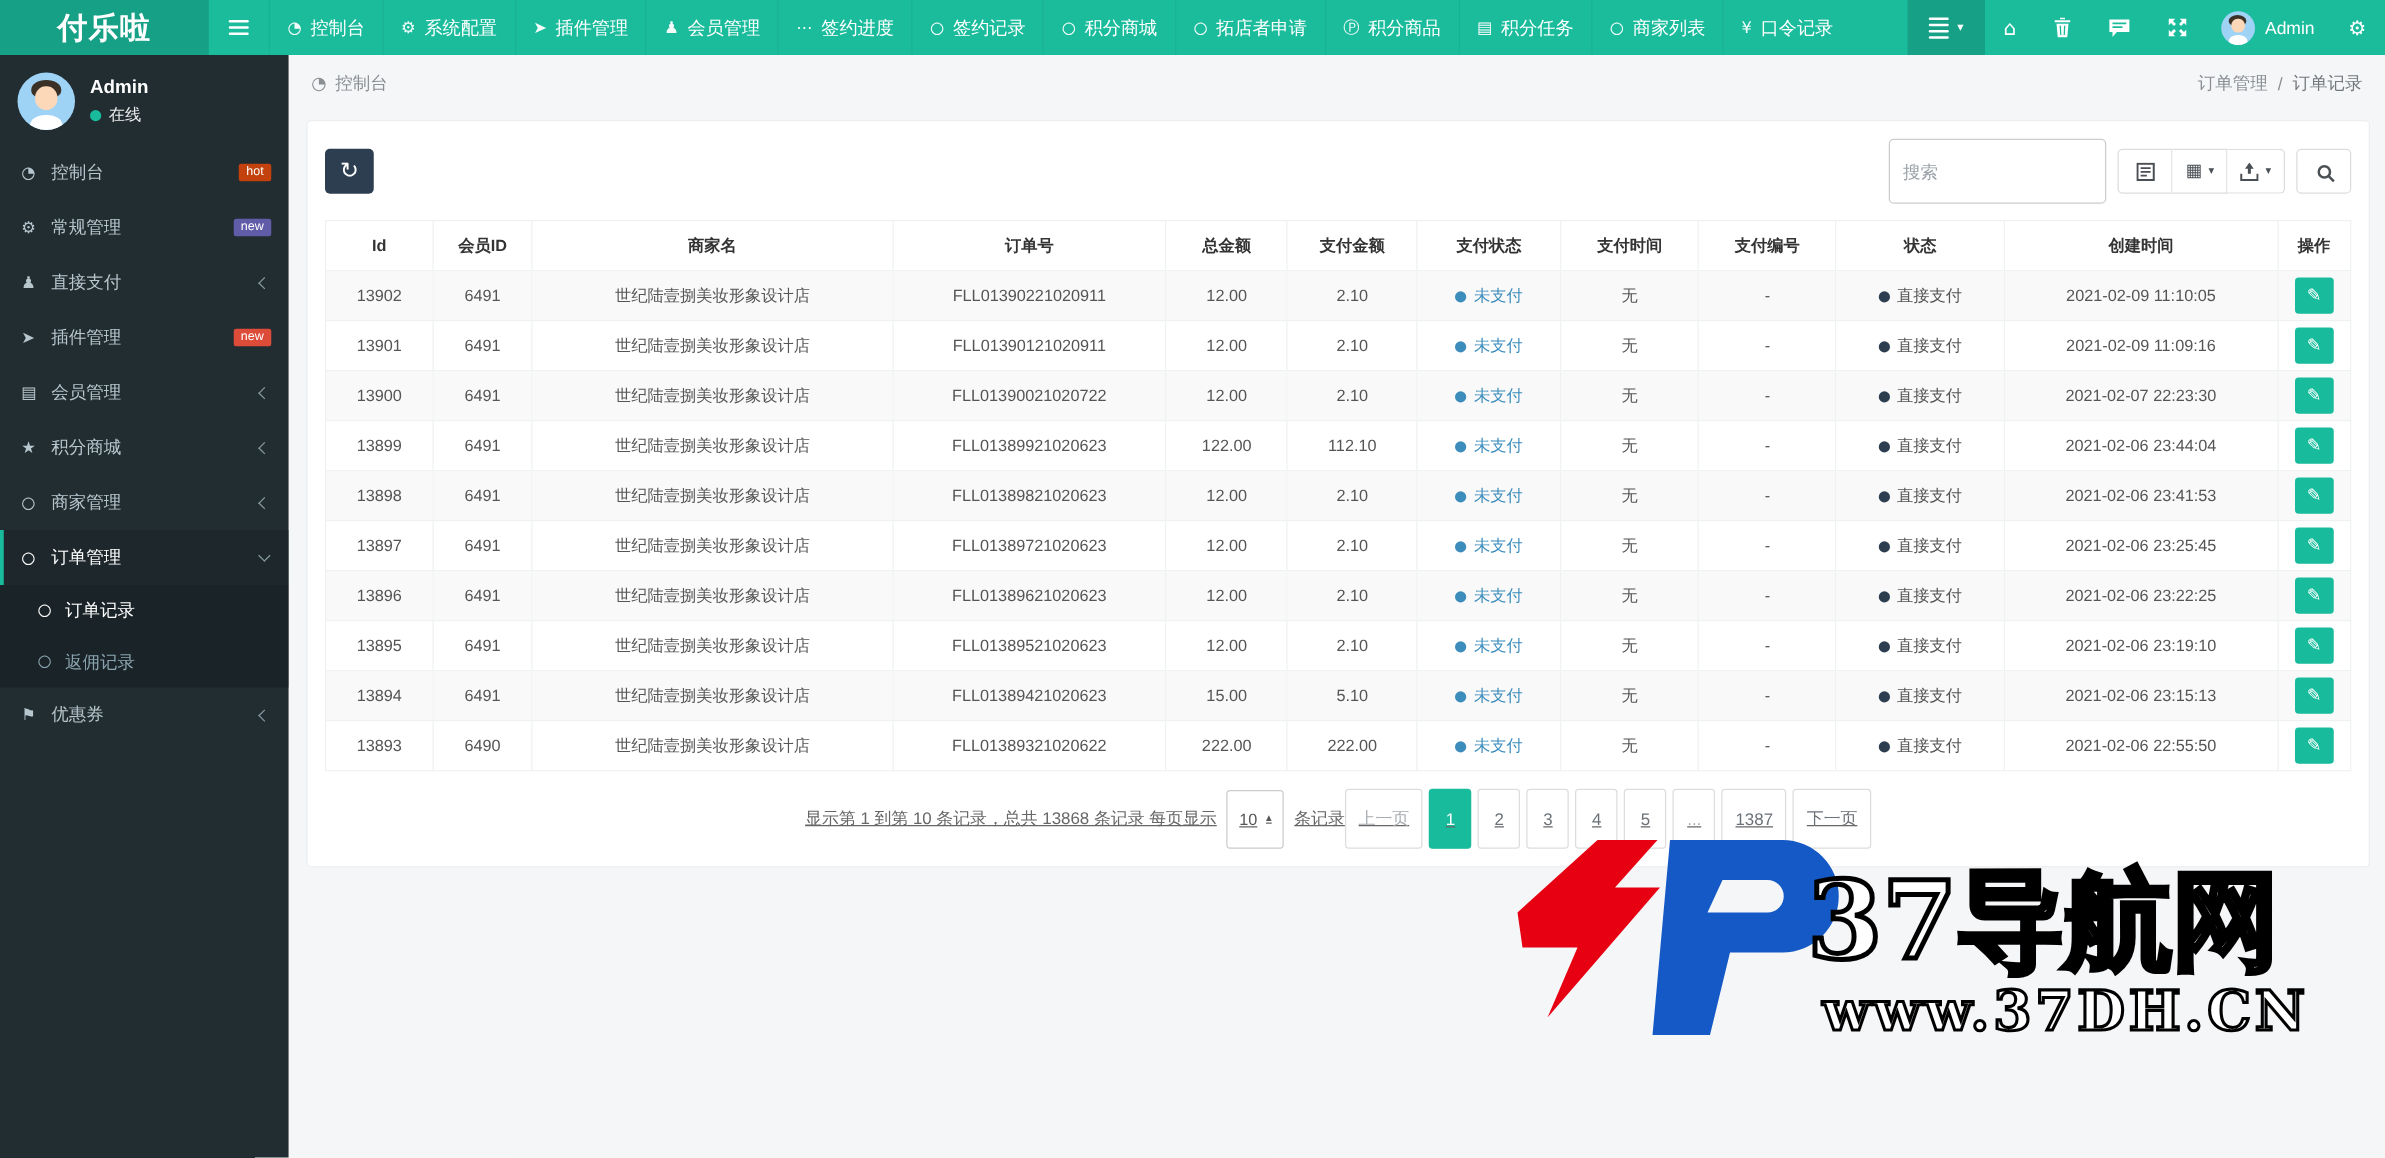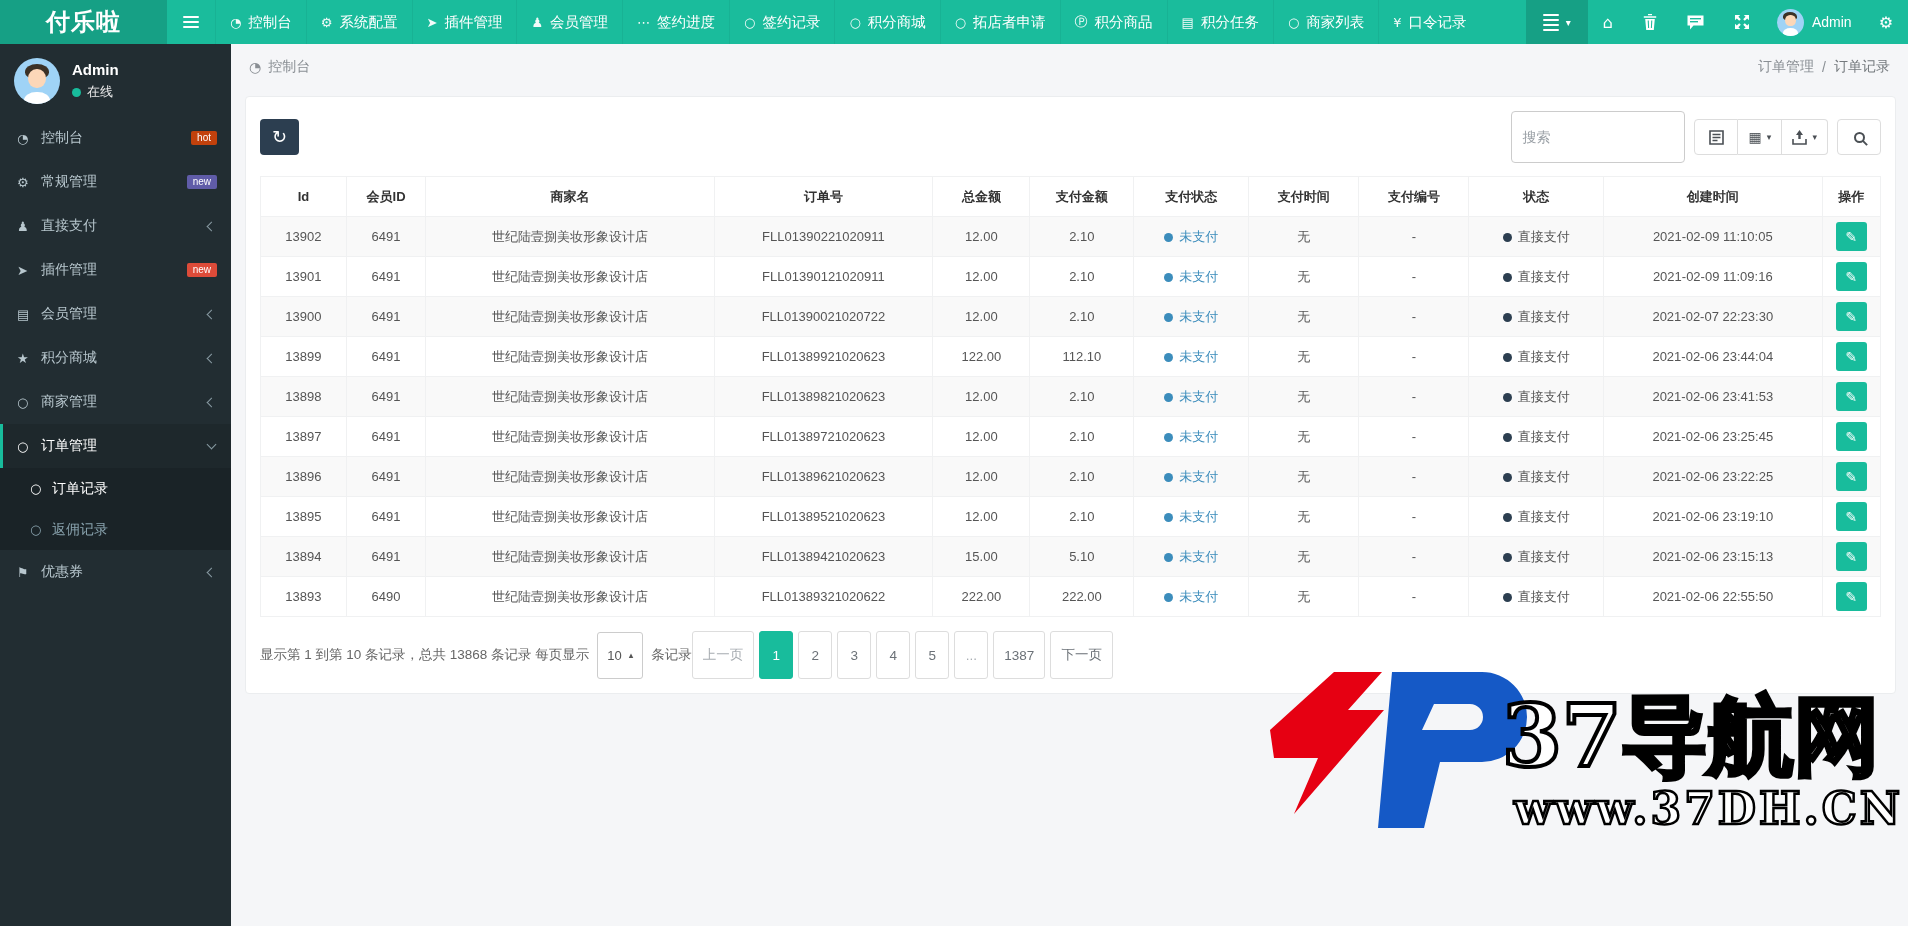--- a/index.html
+++ b/index.html
@@ -79,31 +79,31 @@
   table { width:100%; border-collapse:collapse; table-layout:fixed; font-size:13px; color:#555; }
   th, td { border:1px solid #f0f1f2; text-align:center; height:40px; padding:0 4px; overflow:hidden; white-space:nowrap; }
   th { color:#333; font-weight:bold; font-size:13px; background:#fff; }
   tbody tr:nth-child(odd) td { background:#f9f9f9; }
   .dot { display:inline-block; width:9px; height:9px; border-radius:50%; margin-right:6px; vertical-align:-1px; }
   .dot-blue { background:#3c8dbc; }
   .dot-dark { background:#2c3e50; }
   .c-pay { color:#3c8dbc; }
   .edit-btn { width:31px; height:29px; background:#18bc9c; border:none; border-radius:3px; color:#fff; font-size:14px; cursor:pointer; line-height:1; }
 
-  .table-footer { display:flex; justify-content:flex-start; align-items:center; margin-top:14px; font-size:13.5px; color:#666; }
+  .table-footer { display:flex; justify-content:center; align-items:center; margin-top:14px; font-size:13.5px; color:#666;text-decoration:underline; }
   .tf-left { display:flex; align-items:center; gap:8px; }
   .page-size { border:1px solid #ccc; border-radius:3px; padding:15px 9px; display:flex; align-items:center; gap:7px; color:#555; cursor:pointer; background:#fff; font-size:13px; }
   .caret-up { font-size:9px; color:#555; }
   .pagination { display:flex; gap:5px; list-style:none; }
   .pagination a { display:flex; align-items:center; justify-content:center; min-width:34px; height:48px; padding:0 10px; border:1px solid #ddd; border-radius:3px; background:#fff; color:#6b7177; font-size:13.5px; text-decoration:none; cursor:pointer; }
   .pagination a.active { background:#18bc9c; border-color:#18bc9c; color:#fff; }
   .pagination a.muted { color:#a8adb2; }
 
   
-  .watermark { position:absolute; left:1262px; top:666px; width:646px; pointer-events:none; }
+  .watermark { position:absolute; left:1206px; top:666px; width:646px; pointer-events:none; }
 
   .glyph { font-family:"DejaVu Sans","Liberation Sans",sans-serif; }
 </style>
 </head>
 <body>
 
 <div class="navbar">
   <div class="logo">付乐啦</div>
   <div class="nav-toggle">
     <span class="burger">

